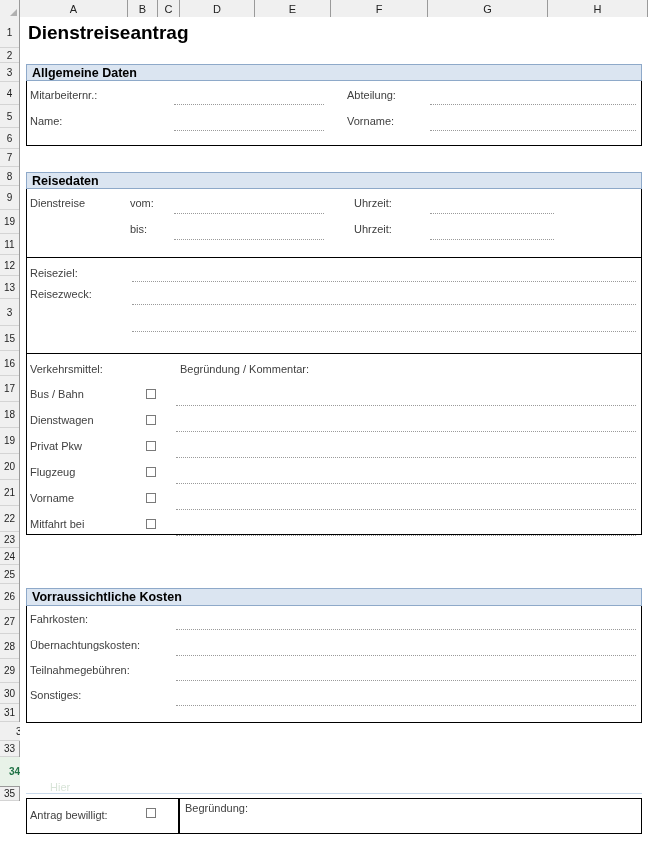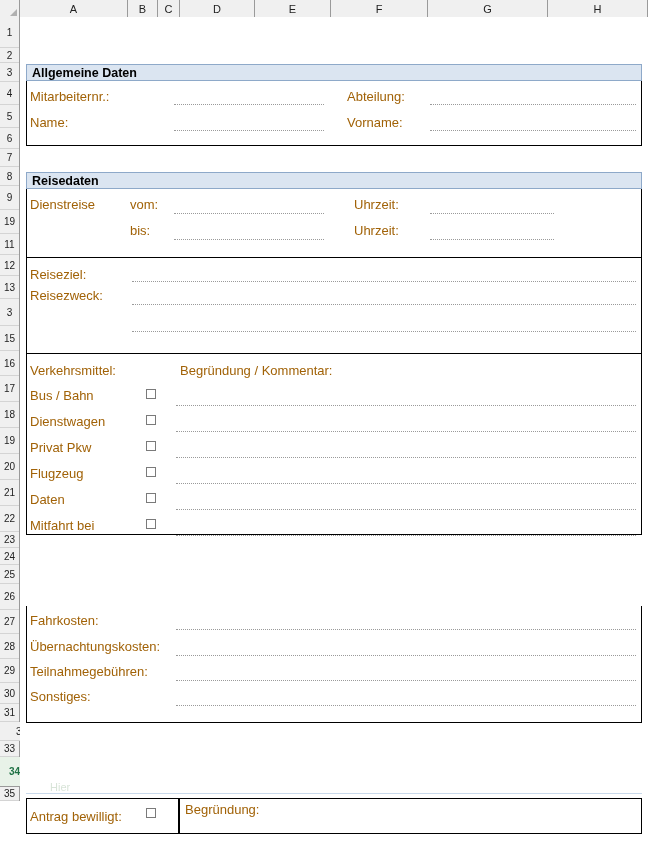--- a/index.html
+++ b/index.html
@@ -118,22 +118,22 @@
     box-sizing: border-box;
     display: flex;
     align-items: center;
     padding-left: 5px;
     font-weight: bold;
     font-size: 12.5px;
     color: #000;
   }
 
   .field-label {
-    font-size: 13px;
-    color: #a16207;
+    font-size: 11px;
+    color: #404040;
     white-space: nowrap;
   }
 
   
   .dotline {
     border-bottom: 1px dotted #9a9a9a;
   }
 
   .block-border {
     border: 1px solid #000000;
@@ -215,20 +215,21 @@
         <div class="row-cell" style="height: 18px; width: 19px;">31</div>
         <div class="row-cell" style="height: 19px; width: 43px;">32</div>
         <div class="row-cell" style="height: 16px; width: 19px;">33</div>
         <div class="row-cell active" style="height: 30px; width: 29px;">34</div>
         <div class="row-cell" style="height: 14px; width: 19px;">35</div>
       </div>
   </div>
 
   <div id="grid">
 
+    <div class="abs doc-title" style="left:8px; top:5px;">Dienstreiseantrag</div>
 
     <div class="abs section-bar" style="left:6px; top:47px; width:616px; height:17px;">Allgemeine Daten</div>
 
     <div class="abs block-border-nb" style="left:6px; top:64px; width:616px; height:65px;"></div>
 
     <div class="abs field-label" style="left:10px; top:72px;">Mitarbeiternr.:</div>
     <div class="abs dotline" style="left:154px; top:87px; width:150px; height:1px;"></div>
     <div class="abs field-label" style="left:327px; top:72px;">Abteilung:</div>
     <div class="abs dotline" style="left:410px; top:87px; width:206px; height:1px;"></div>
 
@@ -272,28 +273,29 @@
         <div class="abs dotline" style="left: 156px; top: 388px; width: 460px; height: 1px;"></div>
         <div class="abs field-label" style="left: 10px; top: 397px;">Dienstwagen</div>
         <div class="abs checkbox" style="left: 126px; top: 398px;"></div>
         <div class="abs dotline" style="left: 156px; top: 414px; width: 460px; height: 1px;"></div>
         <div class="abs field-label" style="left: 10px; top: 423px;">Privat Pkw</div>
         <div class="abs checkbox" style="left: 126px; top: 424px;"></div>
         <div class="abs dotline" style="left: 156px; top: 440px; width: 460px; height: 1px;"></div>
         <div class="abs field-label" style="left: 10px; top: 449px;">Flugzeug</div>
         <div class="abs checkbox" style="left: 126px; top: 450px;"></div>
         <div class="abs dotline" style="left: 156px; top: 466px; width: 460px; height: 1px;"></div>
-        <div class="abs field-label" style="left: 10px; top: 475px;">Daten</div>
+        <div class="abs field-label" style="left: 10px; top: 475px;">Vorname</div>
         <div class="abs checkbox" style="left: 126px; top: 476px;"></div>
         <div class="abs dotline" style="left: 156px; top: 492px; width: 460px; height: 1px;"></div>
         <div class="abs field-label" style="left: 10px; top: 501px;">Mitfahrt bei</div>
         <div class="abs checkbox" style="left: 126px; top: 502px;"></div>
         <div class="abs dotline" style="left: 156px; top: 518px; width: 460px; height: 1px;"></div>
       </div>
 
+    <div class="abs section-bar" style="left:6px; top:571px; width:616px; height:18px;">Vorraussichtliche Kosten</div>
 
     <div class="abs block-border-nb" style="left:6px; top:589px; width:616px; height:117px;"></div>
     <div id="cost-rows">
         <div class="abs field-label" style="left: 10px; top: 596px;">Fahrkosten:</div>
         <div class="abs dotline" style="left: 156px; top: 612px; width: 460px; height: 1px;"></div>
         <div class="abs field-label" style="left: 10px; top: 622px;">Übernachtungskosten:</div>
         <div class="abs dotline" style="left: 156px; top: 638px; width: 460px; height: 1px;"></div>
         <div class="abs field-label" style="left: 10px; top: 647px;">Teilnahmegebühren:</div>
         <div class="abs dotline" style="left: 156px; top: 663px; width: 460px; height: 1px;"></div>
         <div class="abs field-label" style="left: 10px; top: 672px;">Sonstiges:</div>

